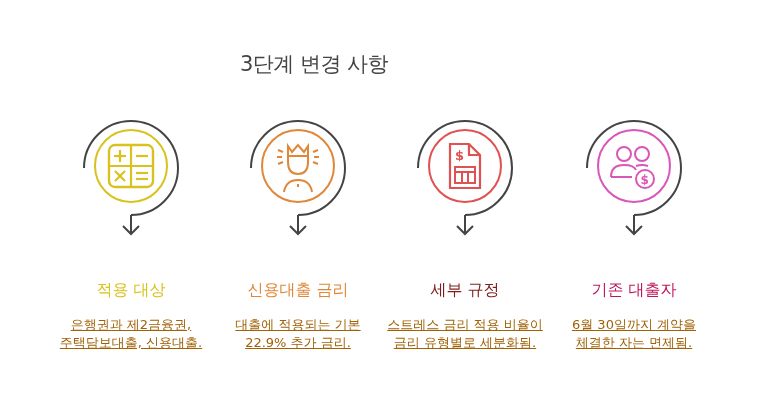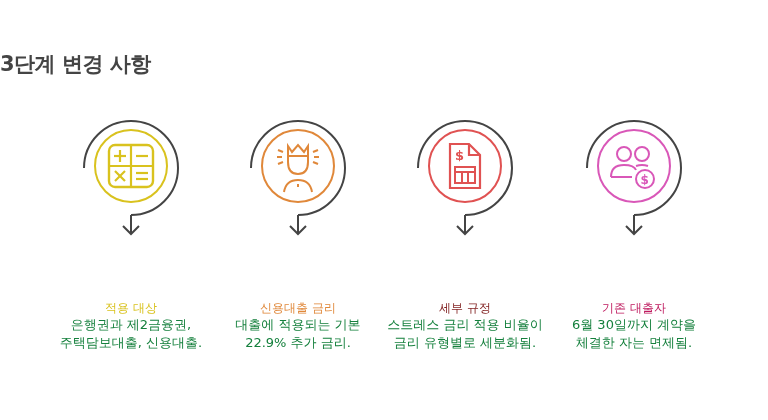--- a/index.html
+++ b/index.html
@@ -1,21 +1,21 @@
 <!DOCTYPE html>
 <html><head>
 <meta charset="utf-8">
 <style>
   html, body { margin:0; padding:0; background:#ffffff; }
   body { width:768px; height:420px; position:relative; overflow:hidden; font-family:"DejaVu Sans", sans-serif; }
-  .title { position:absolute; top:50px; left:0; width:628px; font-size:21px; font-weight:bold; color:#444444; letter-spacing:-0.5px; }
+  .title { position:absolute; top:50px; left:0; width:628px; text-align:center; font-size:21px; font-weight:normal; color:#444444; letter-spacing:-0.5px; }
   .col { position:absolute; top:0; width:170px; }
   .icon { position:absolute; top:112px; left:25px; width:120px; height:130px; }
-  .label { position:absolute; top:280px; left:0; width:170px; text-align:center; font-size:12px;margin-top:20px; }
-  .desc { position:absolute; top:316px; left:5px; width:160px; text-align:center; font-size:13px; line-height:18px; color:#15803d; word-break:keep-all; }
+  .label { position:absolute; top:280px; left:0; width:170px; text-align:center; font-size:16px; }
+  .desc { position:absolute; top:316px; left:5px; width:160px; text-align:center; font-size:13px; line-height:18px; color:#a16207; word-break:keep-all;text-decoration:underline; }
 </style>
 </head>
 <body>
 
 <div class="title">3단계 변경 사항</div>
 
 <div class="col" style="left:46px;">
   <svg class="icon" viewBox="0 0 120 130">
     <path d="M13 56 A47 47 0 1 1 60 103 L60 103" fill="none" stroke="#444" stroke-width="2"></path>
     <path d="M60 103 Q60 103 60 122" fill="none" stroke="#444" stroke-width="2"></path>

